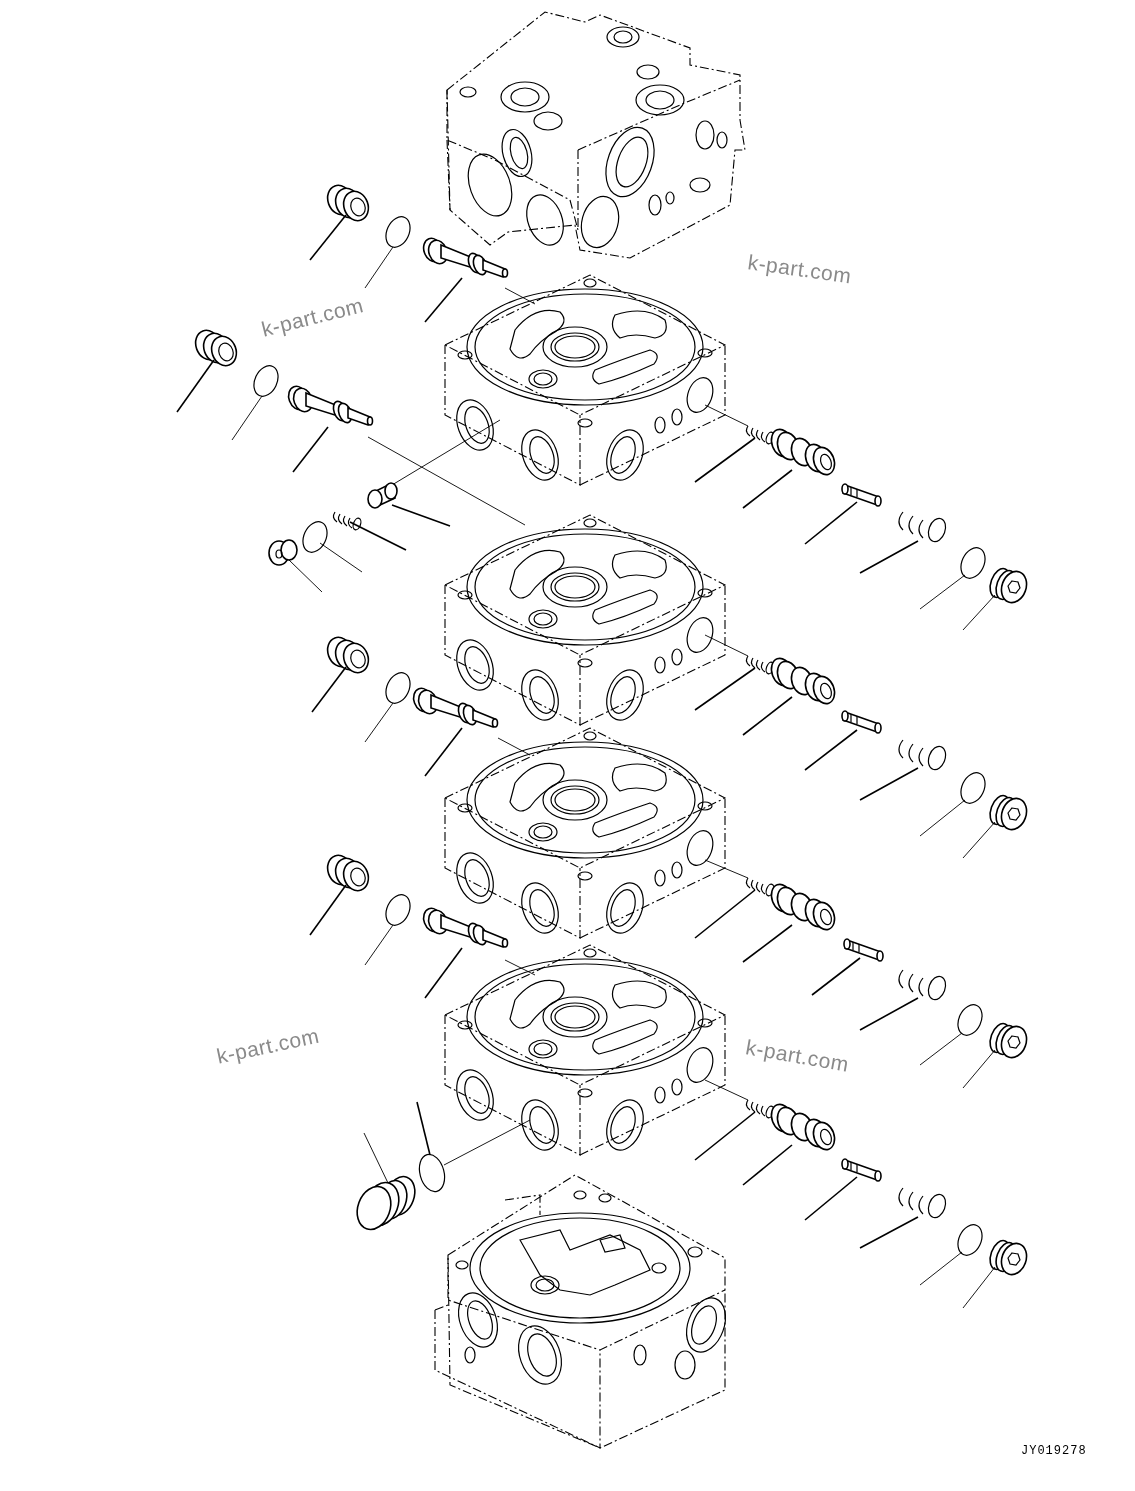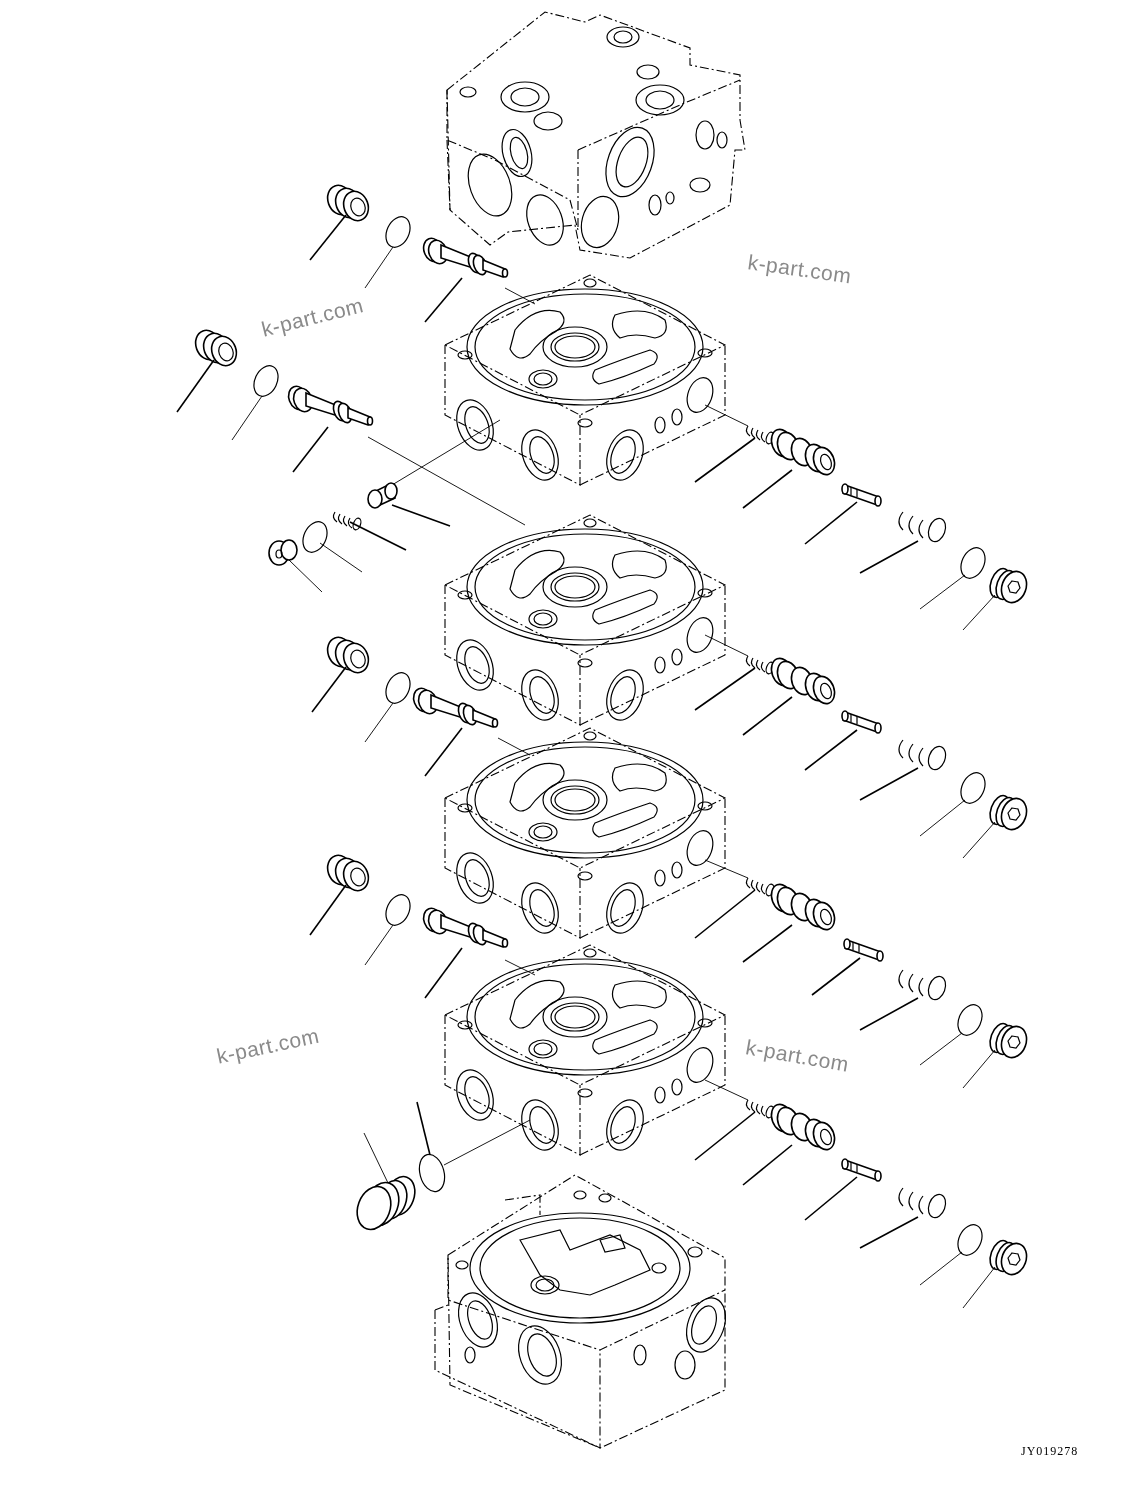--- a/index.html
+++ b/index.html
@@ -4,21 +4,21 @@
 <style>
   html, body { margin: 0; padding: 0; background: #ffffff; }
   body { width: 1135px; height: 1491px; position: relative; overflow: hidden; font-family: "Liberation Sans", sans-serif; }
   #diagram { position: absolute; left: 0; top: 0; width: 1135px; height: 1491px; }
   .ln { stroke: #000; stroke-width: 1.2; fill: none; }
   .dash { stroke: #000; stroke-width: 1.1; fill: none; stroke-dasharray: 9 3 2 3; }
   .lead { stroke: #000; stroke-width: 1.6; fill: none; }
   .thin { stroke: #000; stroke-width: 0.9; fill: none; }
   .partfill { stroke: #000; stroke-width: 1.6; fill: #fff; }
   .watermark { position: absolute; color: #8a8a8a; font-size: 21px; font-family: "Liberation Sans", sans-serif; transform-origin: left center; white-space: nowrap; letter-spacing: 0.5px; }
-  .drawing-id { position: absolute; left: 1021px; top: 1444px; font-family: Liberation Serif, serif; font-size: 12px; color: #000; letter-spacing: 1px; }
+  .drawing-id { position: absolute; left: 1021px; top: 1444px; font-family: Liberation Mono, monospace; font-size: 12px; color: #000; letter-spacing: 1px; }
 </style>
 </head>
 <body>
 
 <svg id="diagram" viewBox="0 0 1135 1491" xmlns="http://www.w3.org/2000/svg">
   <defs>
 
     <g id="section-block">
 
       <path class="dash" d="M0,70 L145,0 L280,70 L135,140 Z"></path>

